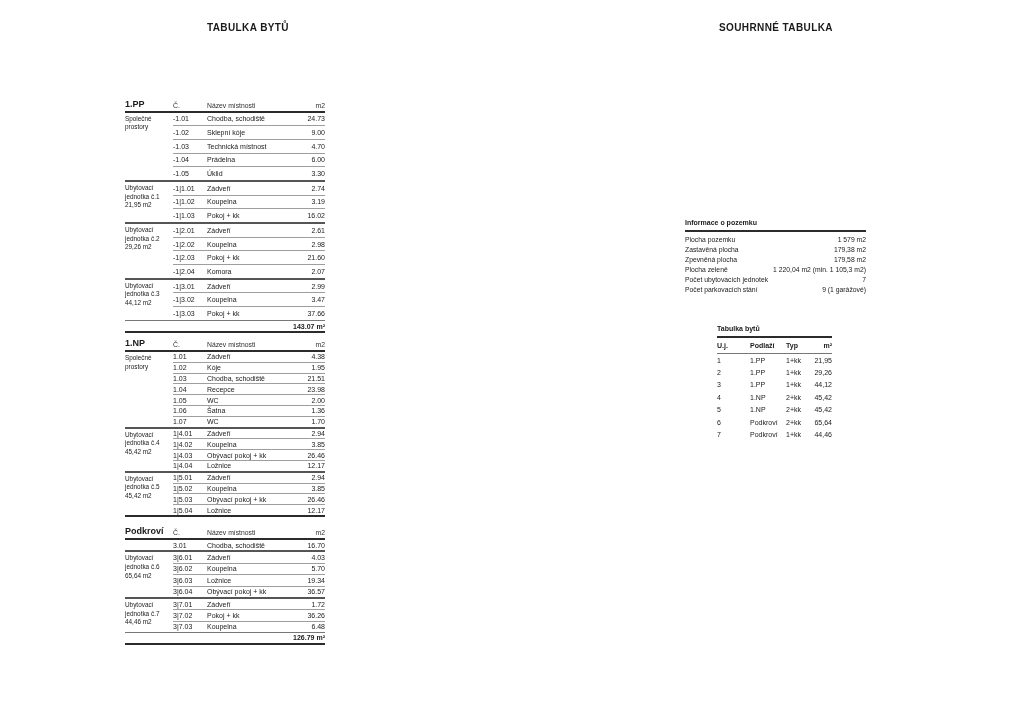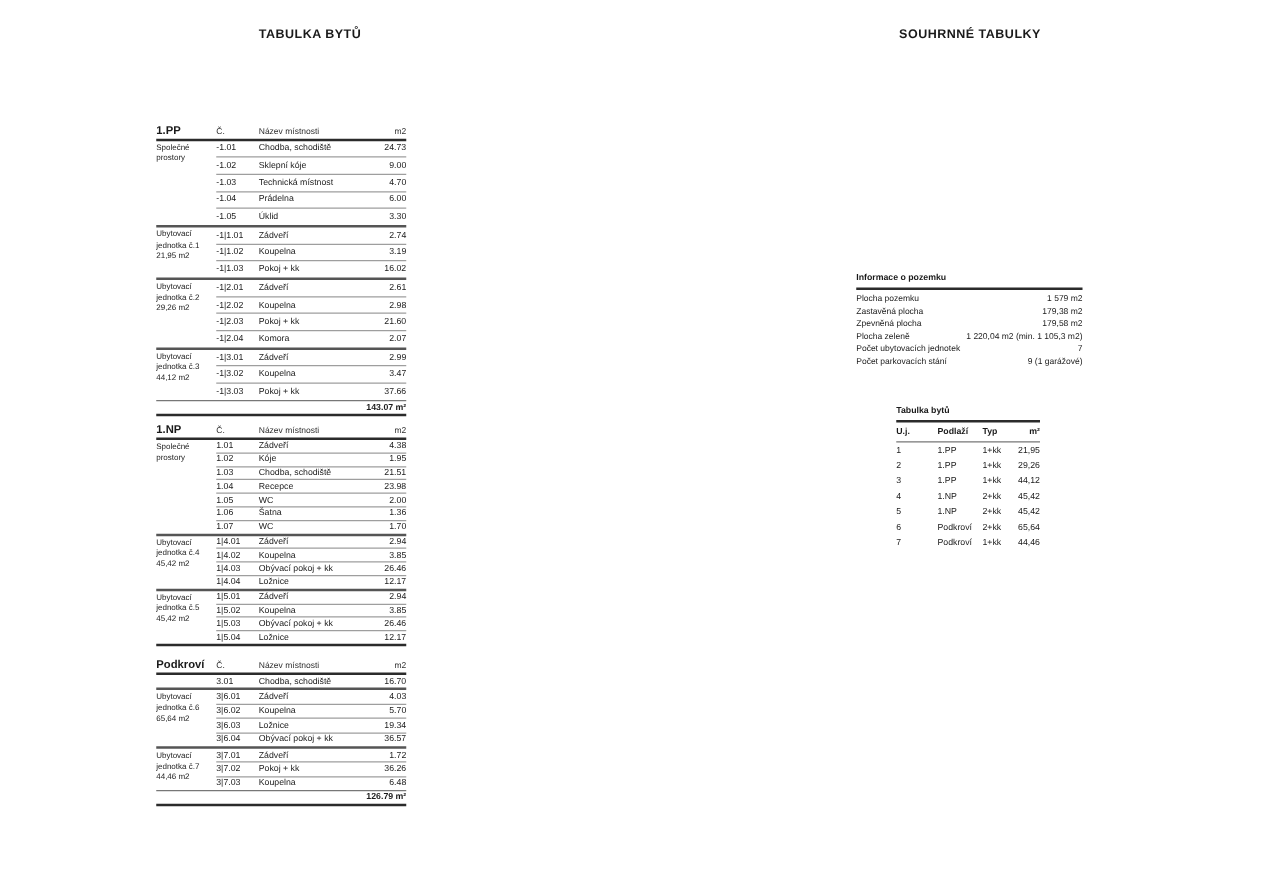--- a/index.html
+++ b/index.html
@@ -53,21 +53,21 @@
   .uc1{flex:0 0 33px;}
   .uc2{flex:0 0 36px;}
   .uc3{flex:0 0 25px;}
   .uc4{flex:1;text-align:right;}
 </style>
 </head>
 <body>
 
 <div class="sheet">
   <div class="page-title title-left">TABULKA BYTŮ</div>
-  <div class="page-title title-right">SOUHRNNÉ TABULKY</div>
+  <div class="page-title title-right">SOUHRNNÉ TABULKA</div>
 
   <div id="room-tables">
       <div class="rt-section" style="top: 100px;">
         <div class="rt-header" style="height: 12.5px;">
           <div class="col-label rt-title">1.PP</div>
           <div class="col-num">Č.</div>
           <div class="col-name">Název místnosti</div>
           <div class="col-area">m2</div>
         </div>
         <div class="rt-group">

